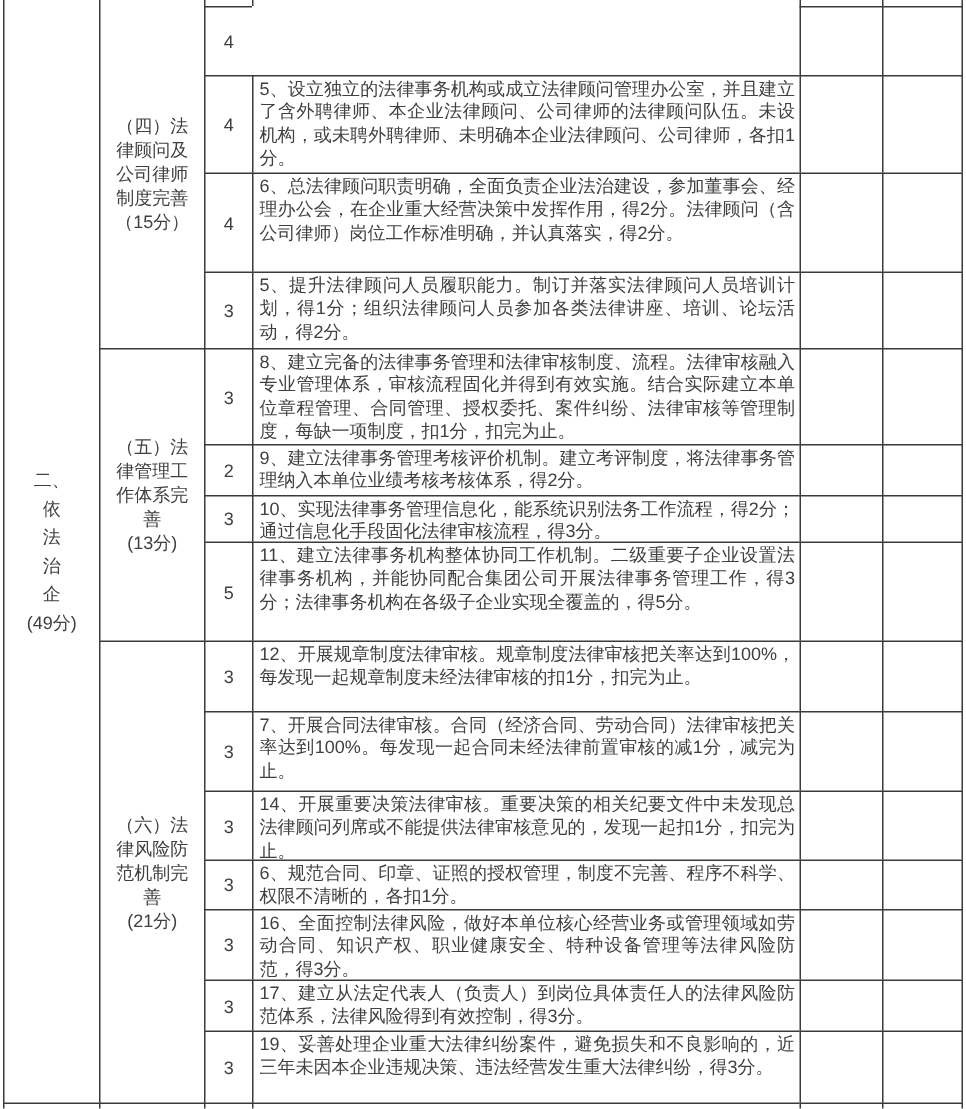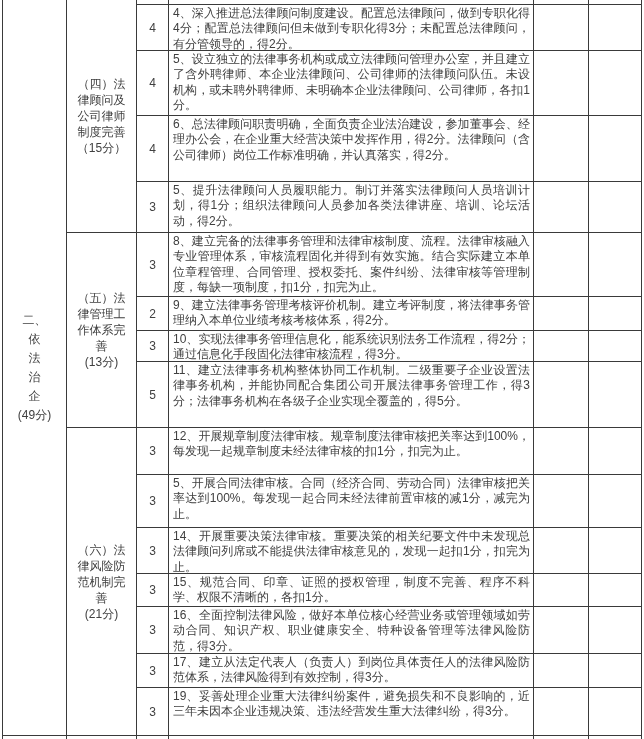--- a/index.html
+++ b/index.html
@@ -47,21 +47,20 @@
 范机制完
 善
 (21分)</div>
 
   <div class="c no-top" style="grid-area:1/3"></div>
   <div class="c no-top" style="grid-area:1/4"></div>
   <div class="c no-top" style="grid-area:1/5"></div>
   <div class="c no-top re" style="grid-area:1/6"></div>
 
   <div class="c score" style="grid-area:2/3">4</div>
-  <div class="c txt" style="grid-area:2/4">4、深入推进总法律顾问制度建设。配置总法律顾问，做到专职化得4分；配置总法律顾问但未做到专职化得3分；未配置总法律顾问，有分管领导的，得2分。</div>
   <div class="c" style="grid-area:2/5"></div>
   <div class="c re" style="grid-area:2/6"></div>
 
   <div class="c score" style="grid-area:3/3">4</div>
   <div class="c txt" style="grid-area:3/4">5、设立独立的法律事务机构或成立法律顾问管理办公室，并且建立了含外聘律师、本企业法律顾问、公司律师的法律顾问队伍。未设机构，或未聘外聘律师、未明确本企业法律顾问、公司律师，各扣1分。</div>
   <div class="c" style="grid-area:3/5"></div>
   <div class="c re" style="grid-area:3/6"></div>
 
   <div class="c score" style="grid-area:4/3">4</div>
   <div class="c txt" style="grid-area:4/4">6、总法律顾问职责明确，全面负责企业法治建设，参加董事会、经理办公会，在企业重大经营决策中发挥作用，得2分。法律顾问（含公司律师）岗位工作标准明确，并认真落实，得2分。</div>
@@ -92,31 +91,31 @@
   <div class="c txt" style="grid-area:9/4">11、建立法律事务机构整体协同工作机制。二级重要子企业设置法律事务机构，并能协同配合集团公司开展法律事务管理工作，得3分；法律事务机构在各级子企业实现全覆盖的，得5分。</div>
   <div class="c" style="grid-area:9/5"></div>
   <div class="c re" style="grid-area:9/6"></div>
 
   <div class="c score" style="grid-area:10/3">3</div>
   <div class="c txt" style="grid-area:10/4">12、开展规章制度法律审核。规章制度法律审核把关率达到100%，每发现一起规章制度未经法律审核的扣1分，扣完为止。</div>
   <div class="c" style="grid-area:10/5"></div>
   <div class="c re" style="grid-area:10/6"></div>
 
   <div class="c score" style="grid-area:11/3">3</div>
-  <div class="c txt" style="grid-area:11/4">5、开展合同法律审核。合同（经济合同、劳动合同）法律审核把关率达到100%。每发现一起合同未经法律前置审核的减1分，减完为止。</div>
+  <div class="c txt" style="grid-area:11/4">7、开展合同法律审核。合同（经济合同、劳动合同）法律审核把关率达到100%。每发现一起合同未经法律前置审核的减1分，减完为止。</div>
   <div class="c" style="grid-area:11/5"></div>
   <div class="c re" style="grid-area:11/6"></div>
 
   <div class="c score" style="grid-area:12/3">3</div>
   <div class="c txt" style="grid-area:12/4">14、开展重要决策法律审核。重要决策的相关纪要文件中未发现总法律顾问列席或不能提供法律审核意见的，发现一起扣1分，扣完为止。</div>
   <div class="c" style="grid-area:12/5"></div>
   <div class="c re" style="grid-area:12/6"></div>
 
   <div class="c score" style="grid-area:13/3">3</div>
-  <div class="c txt" style="grid-area:13/4">15、规范合同、印章、证照的授权管理，制度不完善、程序不科学、权限不清晰的，各扣1分。</div>
+  <div class="c txt" style="grid-area:13/4">6、规范合同、印章、证照的授权管理，制度不完善、程序不科学、权限不清晰的，各扣1分。</div>
   <div class="c" style="grid-area:13/5"></div>
   <div class="c re" style="grid-area:13/6"></div>
 
   <div class="c score" style="grid-area:14/3">3</div>
   <div class="c txt" style="grid-area:14/4">16、全面控制法律风险，做好本单位核心经营业务或管理领域如劳动合同、知识产权、职业健康安全、特种设备管理等法律风险防范，得3分。</div>
   <div class="c" style="grid-area:14/5"></div>
   <div class="c re" style="grid-area:14/6"></div>
 
   <div class="c score" style="grid-area:15/3">3</div>
   <div class="c txt" style="grid-area:15/4">17、建立从法定代表人（负责人）到岗位具体责任人的法律风险防范体系，法律风险得到有效控制，得3分。</div>

